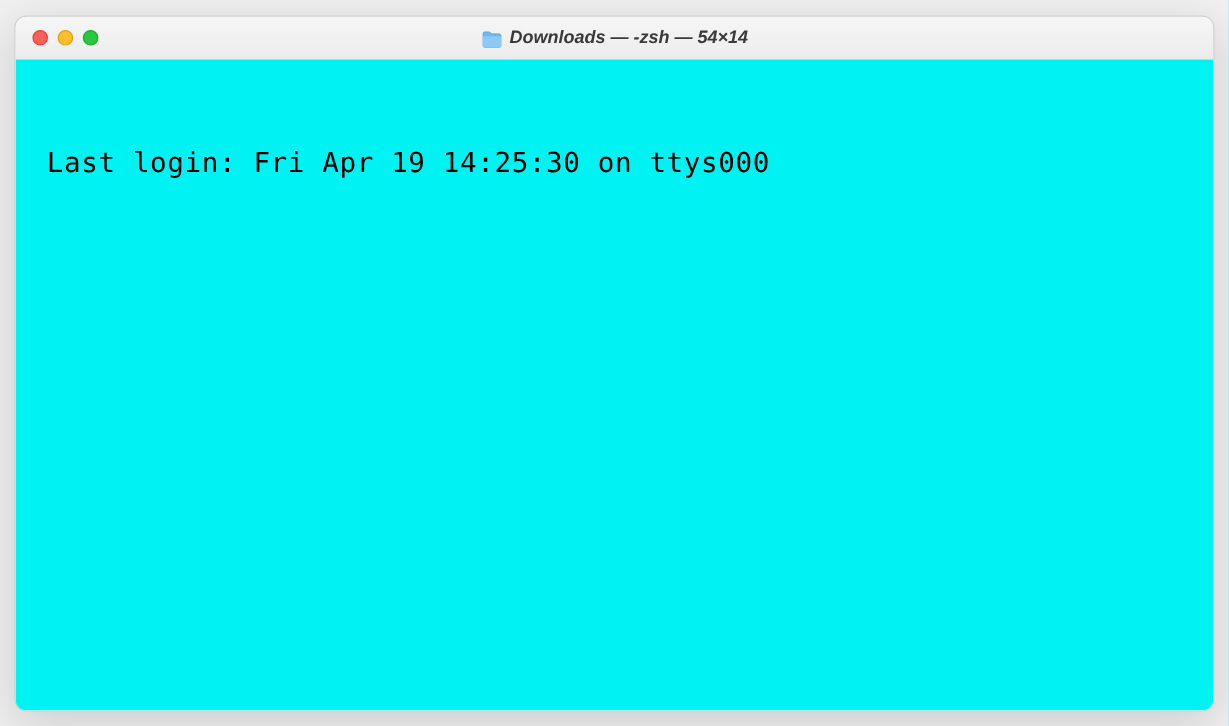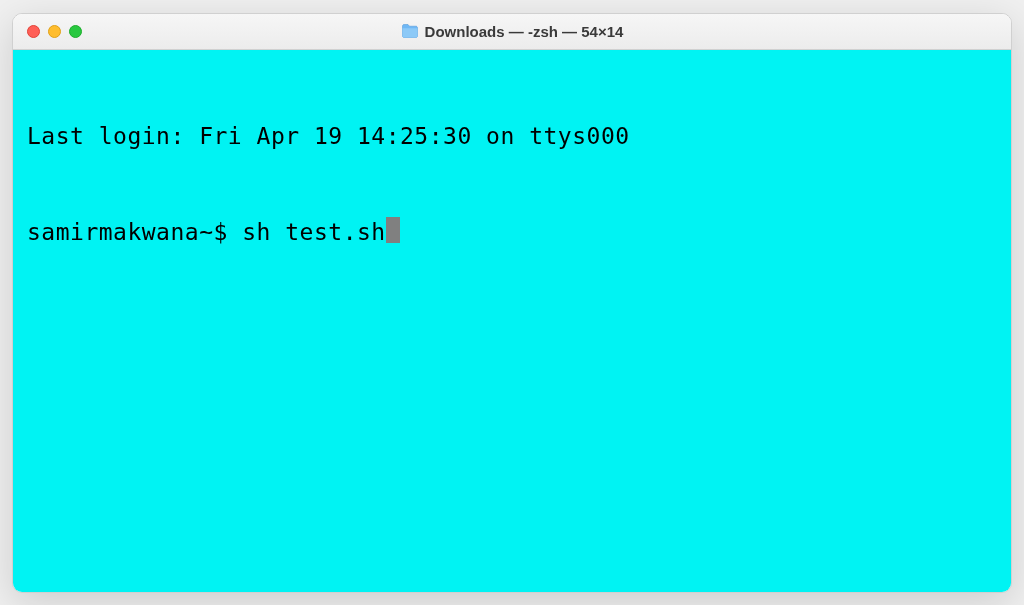--- a/index.html
+++ b/index.html
@@ -47,39 +47,40 @@
       border-radius: 50%;
     }
     .tl-close { background: #ff5f57; border: 0.5px solid #e24238; }
     .tl-min { background: #ffbd2e; border: 0.5px solid #e1a116; }
     .tl-max { background: #28c840; border: 0.5px solid #1dad2c; }
     .title-wrap {
       position: absolute;
       left: 0;
       right: 0;
       display: flex;
-      align-items: center;
+      align-items: flex-end;
       justify-content: center;
       pointer-events: none;
       gap: 6px;
+      font-style: italic;
     }
     .folder-icon {
       width: 18px;
       height: 14px;
       display: inline-block;
     }
     .window-title {
       font-size: 15px;
       font-weight: 600;
       color: #3a3a3a;
     }
     .terminal-body {
       flex: 1;
       background: #00f3f3;
-      padding: 6px 14px;
+      padding: 6px 26px;
       font-family: "SF Mono", Menlo, Monaco, Consolas, monospace;
       font-size: 23px;
       line-height: 1.4;
       color: #000;
       white-space: pre;
       overflow: hidden;
       letter-spacing: 0.5px;
     }
     .terminal-line {
       display: block;
@@ -108,15 +109,14 @@
         <svg viewBox="0 0 18 14" width="18" height="14">
           <path d="M1.5 2 C1.5 1.2 2.2 0.5 3 0.5 L7 0.5 L8.5 2.2 L15 2.2 C15.8 2.2 16.5 2.9 16.5 3.7 L16.5 12 C16.5 12.8 15.8 13.5 15 13.5 L3 13.5 C2.2 13.5 1.5 12.8 1.5 12 Z" fill="#6fb8f5" stroke="#4a92d6" stroke-width="0.5"></path>
           <path d="M1.5 4.2 L16.5 4.2 L16.5 12 C16.5 12.8 15.8 13.5 15 13.5 L3 13.5 C2.2 13.5 1.5 12.8 1.5 12 Z" fill="#8cc9f7"></path>
         </svg>
       </span>
       <span class="window-title">Downloads — -zsh — 54×14</span>
     </div>
   </div>
   <div class="terminal-body">
     <span class="terminal-line"><span>Last login: Fri Apr 19 14:25:30 on ttys000</span></span>
-    <span class="terminal-line"><span>samirmakwana~$ </span><span>sh test.sh</span><span class="cursor"></span></span>
   </div>
 </div>
 
 </body></html>

